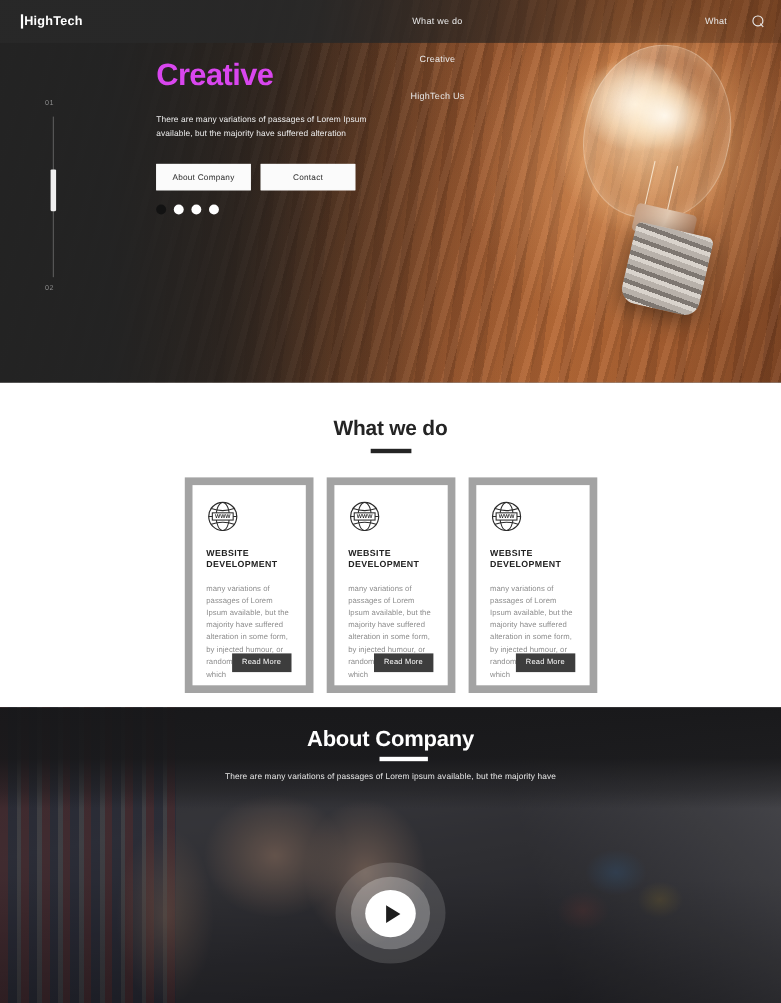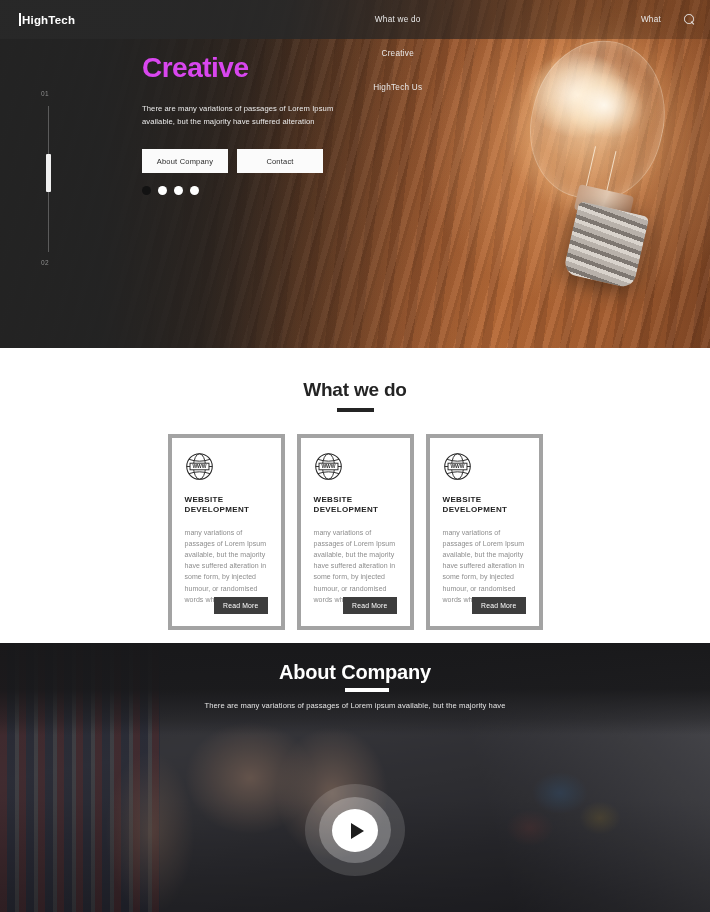--- a/index.html
+++ b/index.html
@@ -116,21 +116,21 @@
   .rail-line { position:absolute; left:2px; top:14px; width:1px; height:146px; background:#5b5b5b; }
   .rail-thumb { position:absolute; left:0; top:62px; width:5px; height:38px; background:#f0f0f0; border-radius:1px; cursor:pointer; }
 
   
   .services { position:relative; width:710px; height:295px; background:#fff; }
   .sec-title-wrap { text-align:center; padding-top:31px; }
   .sec-title { font-size:19px; font-weight:bold; color:#242424; letter-spacing:-.2px; }
   .sec-underline { width:37px; height:3.5px; background:#242424; margin:7px auto 0; }
   .cards { display:flex; justify-content:center; gap:12px; margin-top:22px; }
   .card {
-    width:117px; height:196px; border:4px solid #a3a3a3; background:#fff;
+    width:117px; height:196px; border:7px solid #a3a3a3; background:#fff;
     padding:14px 13px 0 13px; position:relative;
   }
   .globe { width:29px; height:29px; position:relative; margin-bottom:14px; }
   .globe svg { display:block; }
   .card-title {
     font-size:8px; font-weight:bold; color:#222; line-height:10.5px;
     letter-spacing:.35px; text-transform:uppercase;
   }
   .card-body {
     margin-top:11px; font-size:7px; line-height:11.2px; color:#8d8d8d;

